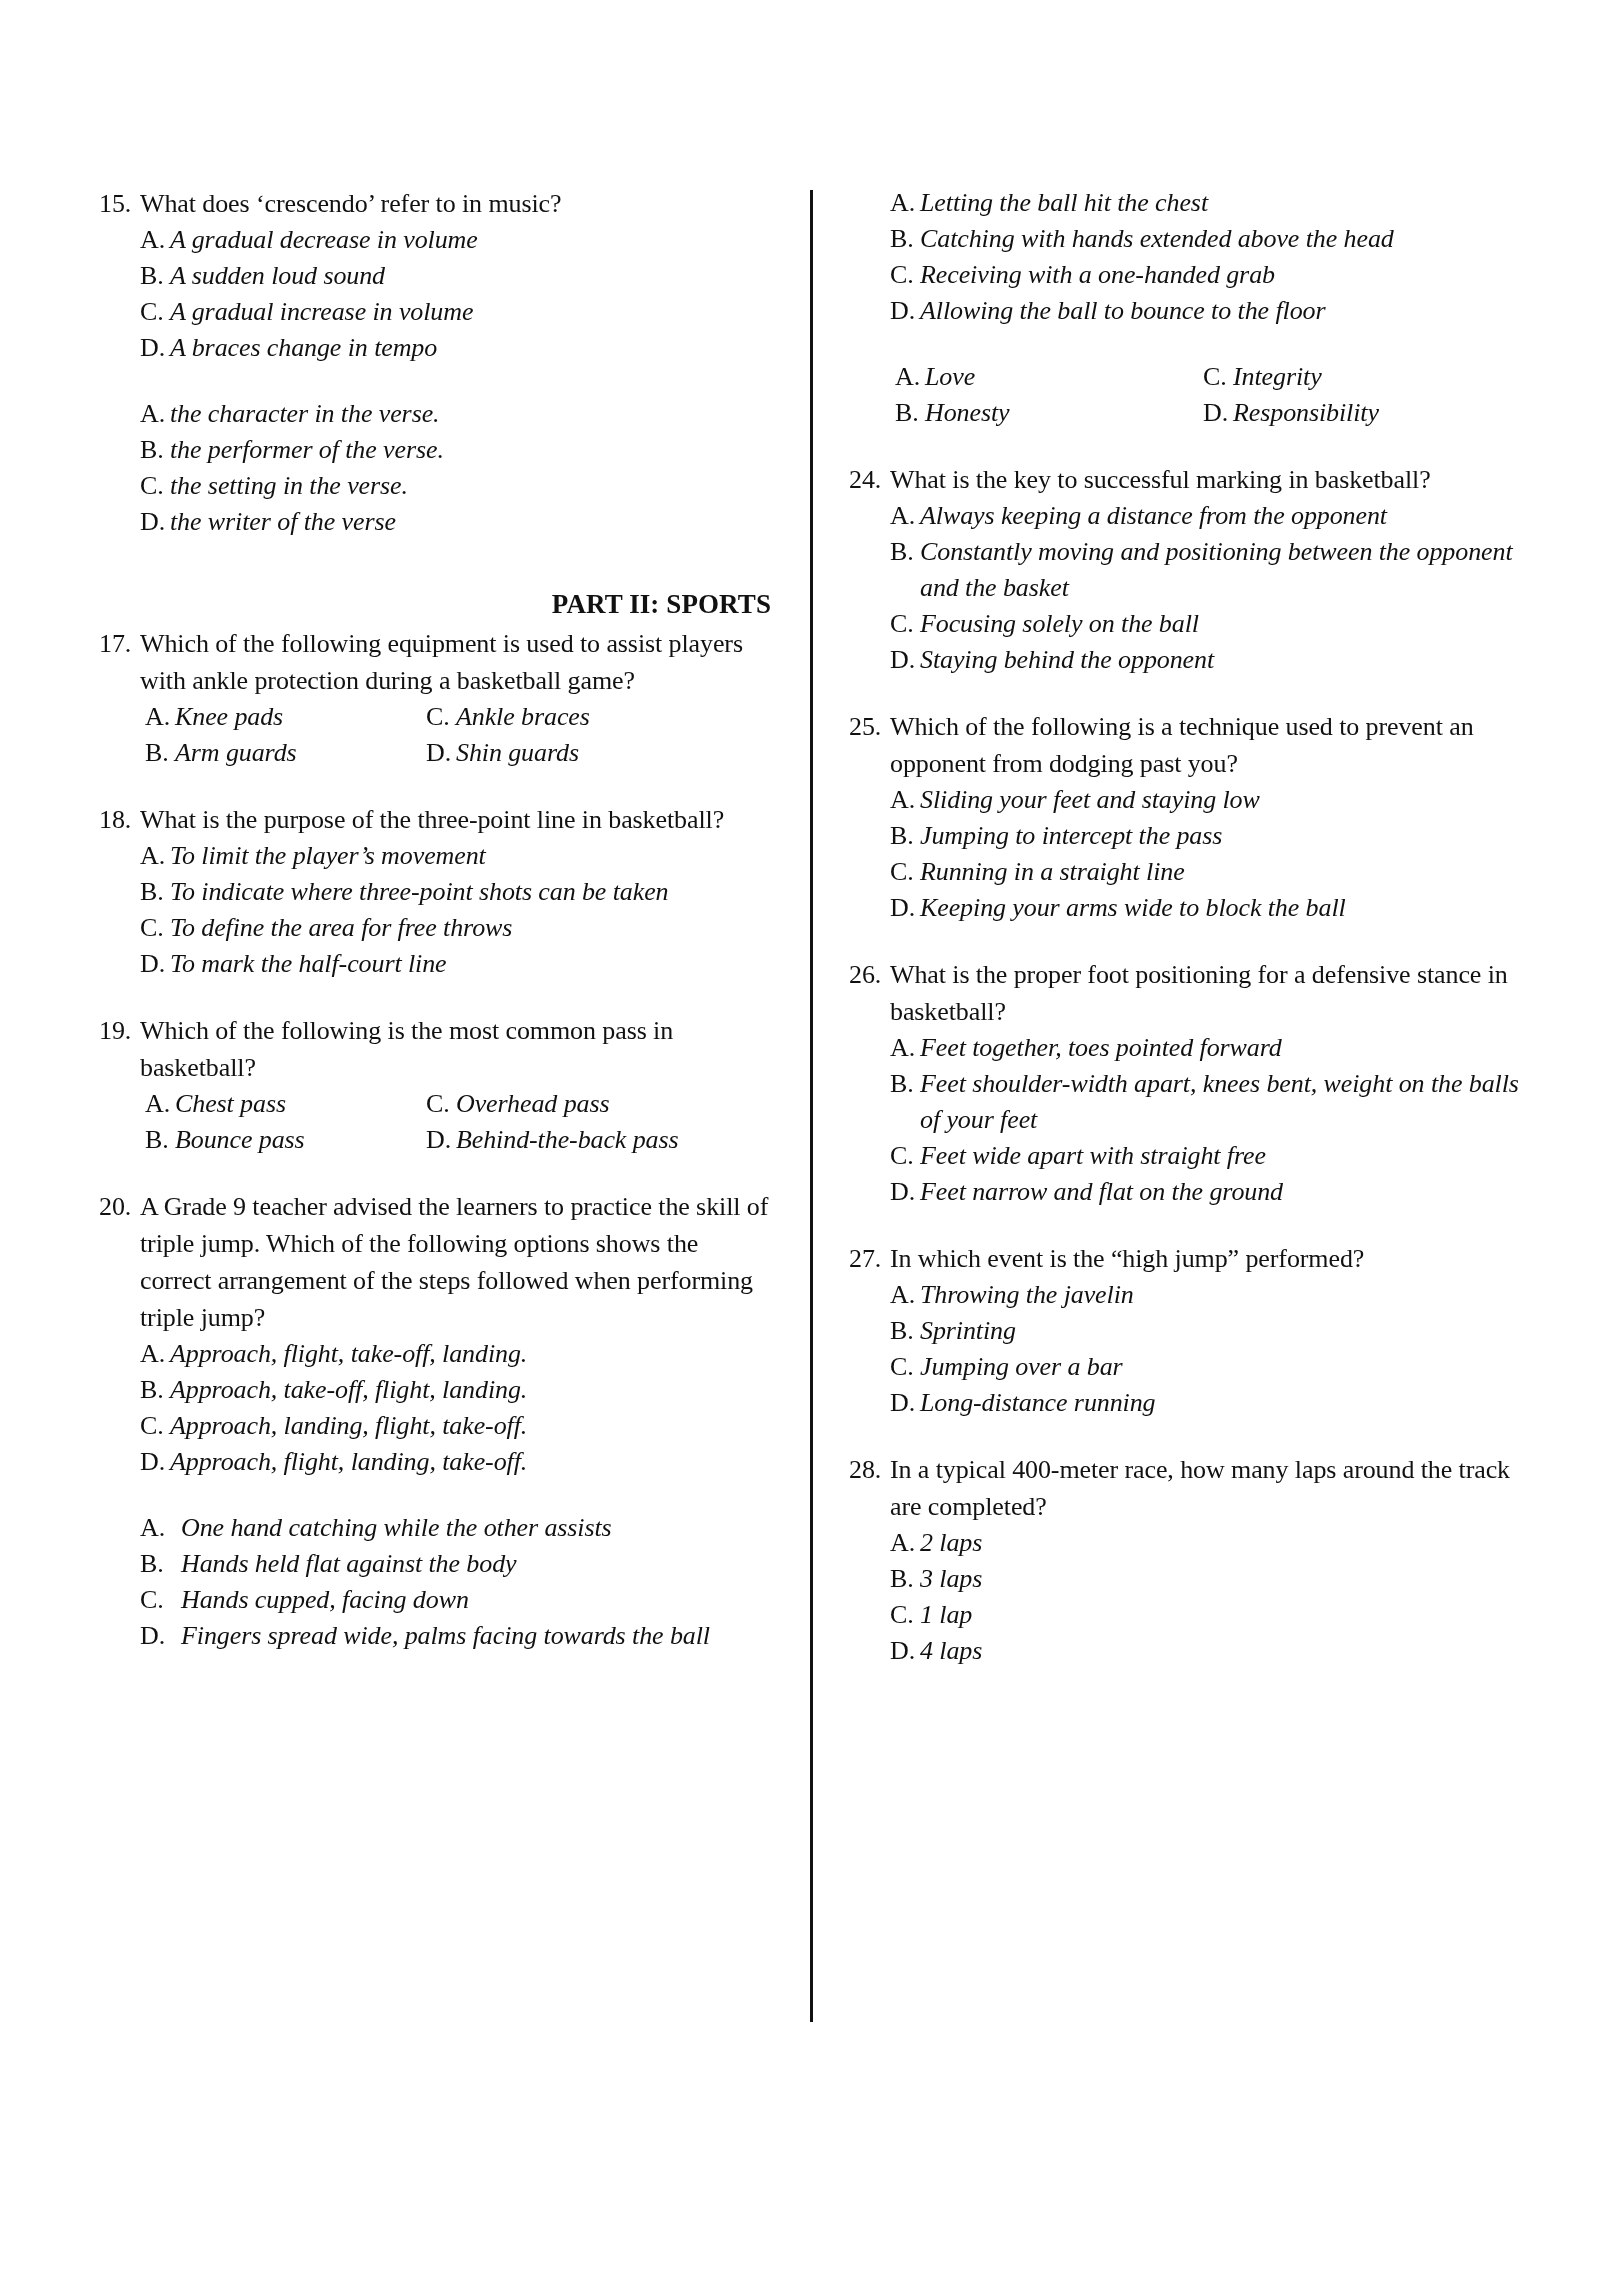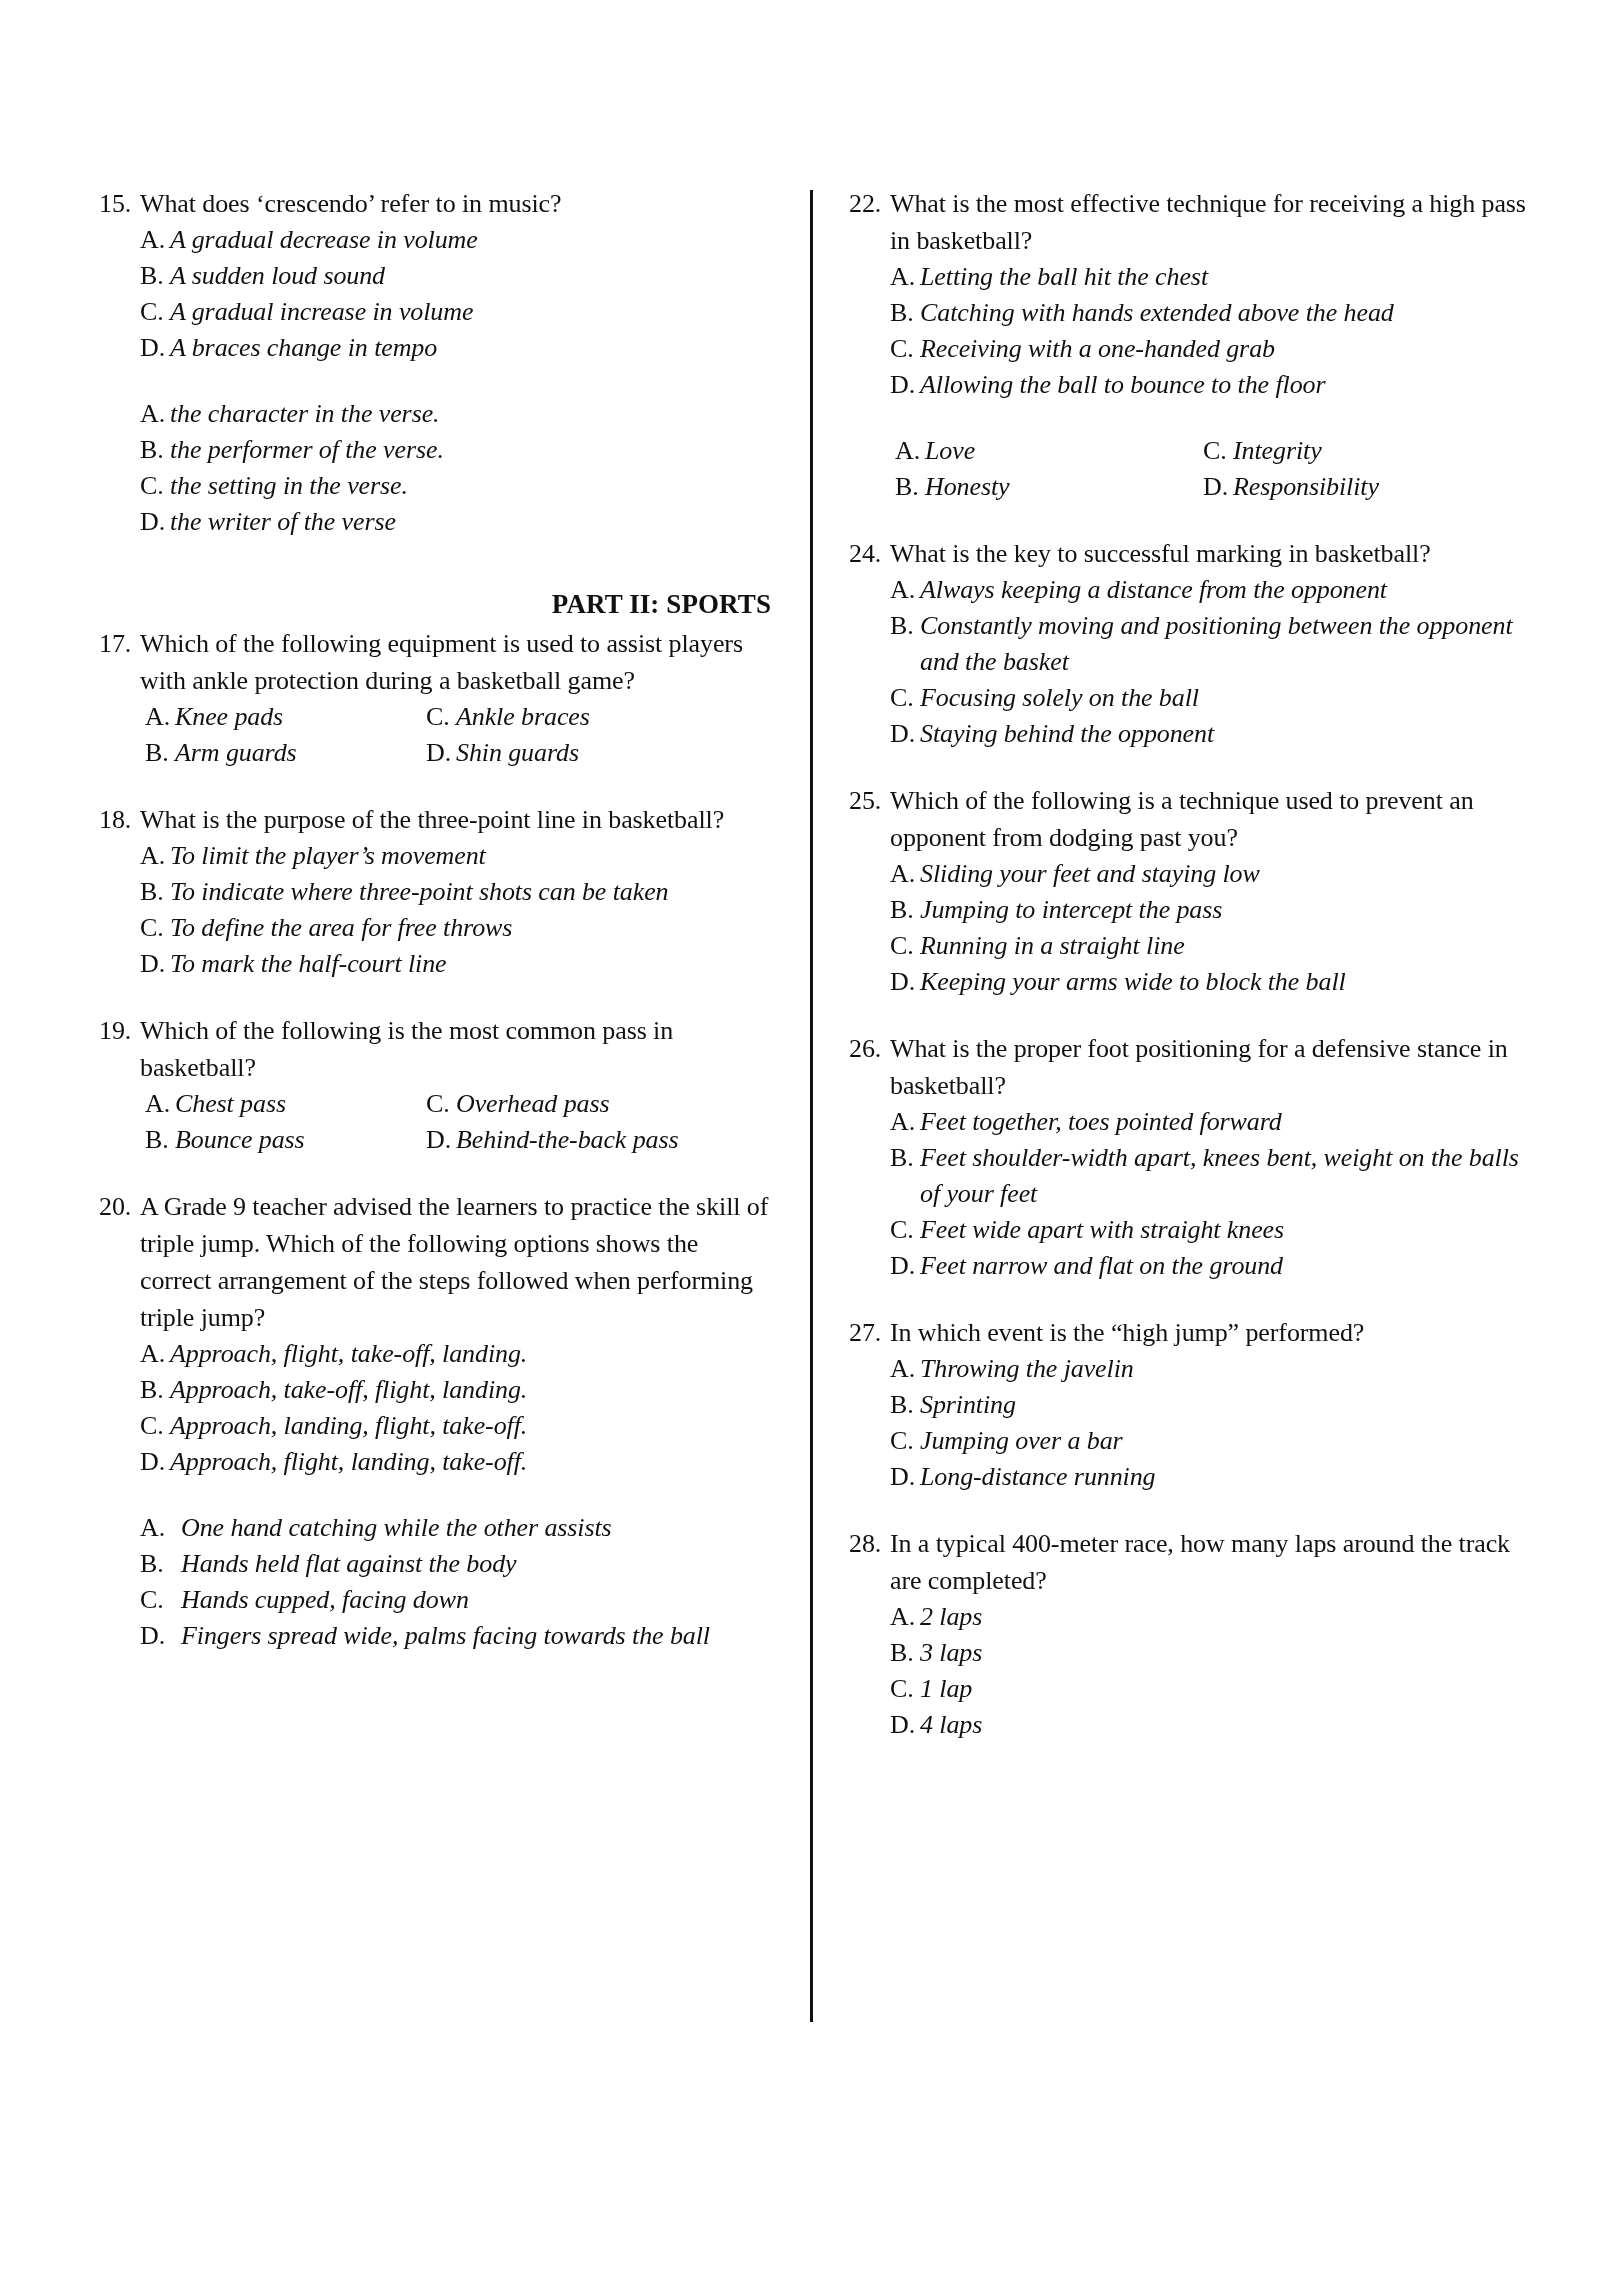--- a/index.html
+++ b/index.html
@@ -314,24 +314,20 @@
               <span class="opt-txt">Fingers spread wide, palms facing towards the ball</span>
             </li>
         </ul>
       </div>
 
     </div>
 
     <div class="col col-right">
 
       <div class="q">
-        <div class="q-line">
-          <span class="q-num">22.</span>
-          <span class="q-text">What is the most effective technique for receiving a high pass in basketball?</span>
-        </div>
         <ul class="opts">
           <li class="opt">
               <span class="opt-let">A.</span>
               <span class="opt-txt">Letting the ball hit the chest</span>
             </li>
           <li class="opt">
               <span class="opt-let">B.</span>
               <span class="opt-txt">Catching with hands extended above the head</span>
             </li>
           <li class="opt">
@@ -425,21 +421,21 @@
           <li class="opt">
               <span class="opt-let">A.</span>
               <span class="opt-txt">Feet together, toes pointed forward</span>
             </li>
           <li class="opt">
               <span class="opt-let">B.</span>
               <span class="opt-txt">Feet shoulder-width apart, knees bent, weight on the balls of your feet</span>
             </li>
           <li class="opt">
               <span class="opt-let">C.</span>
-              <span class="opt-txt">Feet wide apart with straight knees</span>
+              <span class="opt-txt">Feet wide apart with straight free</span>
             </li>
           <li class="opt">
               <span class="opt-let">D.</span>
               <span class="opt-txt">Feet narrow and flat on the ground</span>
             </li>
         </ul>
       </div>
 
       <div class="q">
         <div class="q-line">

